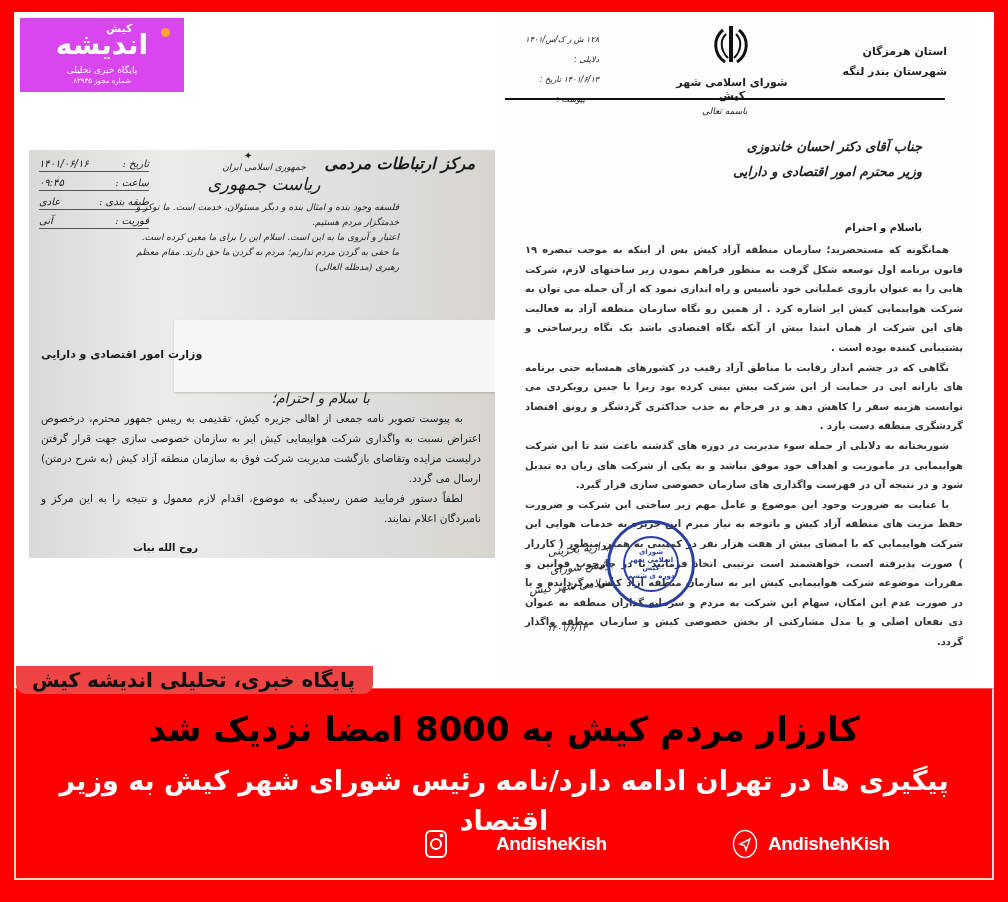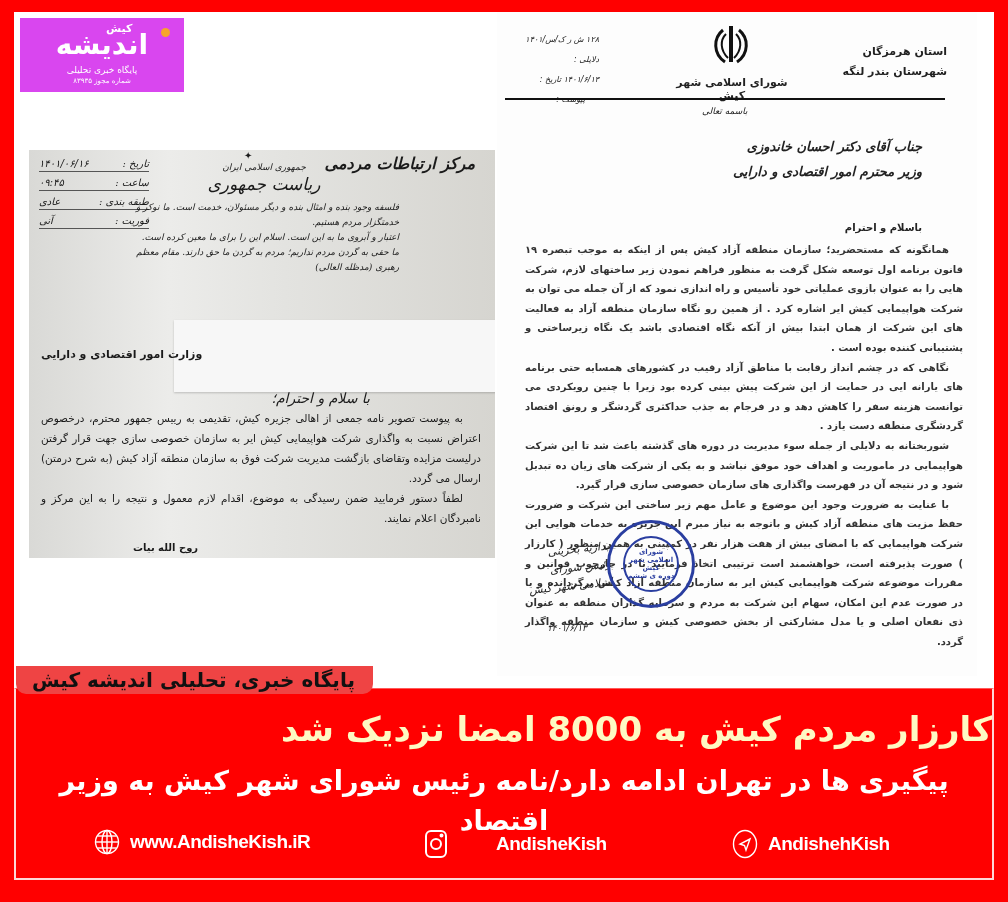--- a/index.html
+++ b/index.html
@@ -49,21 +49,21 @@
   .lr-stamp .inner { width: 56px; height: 56px; border-radius: 50%; border: 2px solid #2a3ea0; display: flex; align-items: center; justify-content: center; flex-direction: column; font-size: 7px; }
   .lr-signature { position: absolute; left: 24px; top: 530px; width: 90px; font-family: "DejaVu Serif", serif; font-style: italic; font-size: 11px; line-height: 18px; text-align: right; transform: rotate(-6deg); }
   .lr-sigdate { position: absolute; left: 50px; top: 610px; font-size: 9px; font-style: italic; line-height: 12px; }
 
   
   .site-tab { position: absolute; left: 16px; top: 666px; height: 28px; padding: 0 18px 0 16px; background: #ef4444; border-radius: 0 0 10px 10px; font-size: 20px; font-weight: bold; color: #111; line-height: 28px; direction: rtl; z-index: 3; }
 
   
   .banner { position: absolute; left: 0; top: 688px; width: 1008px; height: 214px; background: #ff0000; }
   .banner-frame { position: absolute; left: 14px; top: 0; width: 980px; height: 192px; border: 2px solid #ffd6d6; border-top: 1px solid rgba(255,255,255,.35); }
-  .headline { position: absolute; left: 0; right: 0; top: 18px; color: #fef9c3; font-weight: bold; font-size: 34px; direction: rtl; line-height: 44px; }
+  .headline { position: absolute; left: 0; right: 0; top: 18px; text-align: center; color: #000000; font-weight: bold; font-size: 34px; direction: rtl; line-height: 44px; }
   .subheadline { position: absolute; left: 0; right: 0; top: 72px; text-align: center; color: #fff; font-weight: bold; font-size: 27px; direction: rtl; line-height: 40px; }
   .links { position: absolute; left: 0; right: 0; top: 130px; height: 46px; color: #fff; font-weight: bold; font-size: 19px; }
   .link { position: absolute; top: 10px; display: flex; align-items: center; gap: 10px; font-family: "Liberation Sans", sans-serif; letter-spacing: -0.5px; }
   .link.web { left: 78px; }
   .link.insta { left: 408px; }
   .link.tg { left: 716px; }
   .link svg { display: block; }
 </style>
 </head>
 <body>
@@ -157,31 +157,20 @@
   <div class="lr-sigdate">۱۴۰۱/۶/۱۳</div>
 </div>
 
 <div class="site-tab">پایگاه خبری، تحلیلی اندیشه کیش</div>
 
 <div class="banner">
   <div class="banner-frame">
     <div class="headline">کارزار مردم کیش به 8000 امضا نزدیک شد</div>
     <div class="subheadline">پیگیری ها در تهران ادامه دارد/نامه رئیس شورای شهر کیش به وزیر اقتصاد</div>
     <div class="links">
-      <div class="link web">
-        <svg width="26" height="26" viewBox="0 0 26 26" fill="none" stroke="#fff" stroke-width="1.4">
-          <circle cx="13" cy="13" r="11.5"></circle>
-          <ellipse cx="13" cy="13" rx="5" ry="11.5"></ellipse>
-          <line x1="13" y1="1.5" x2="13" y2="24.5"></line>
-          <line x1="1.5" y1="13" x2="24.5" y2="13"></line>
-          <line x1="3.5" y1="7" x2="22.5" y2="7"></line>
-          <line x1="3.5" y1="19" x2="22.5" y2="19"></line>
-        </svg>
-        <span>www.AndisheKish.iR</span>
-      </div>
       <div class="link insta">
         <svg width="24" height="30" viewBox="0 0 24 30" fill="none" stroke="#fff" stroke-width="2">
           <rect x="2" y="2" width="20" height="26" rx="5"></rect>
           <circle cx="12" cy="15" r="5"></circle>
           <circle cx="17.5" cy="6.5" r="1" fill="#fff"></circle>
         </svg>
         <span style="width:28px;display:inline-block"></span>
         <span>AndisheKish</span>
       </div>
       <div class="link tg">

